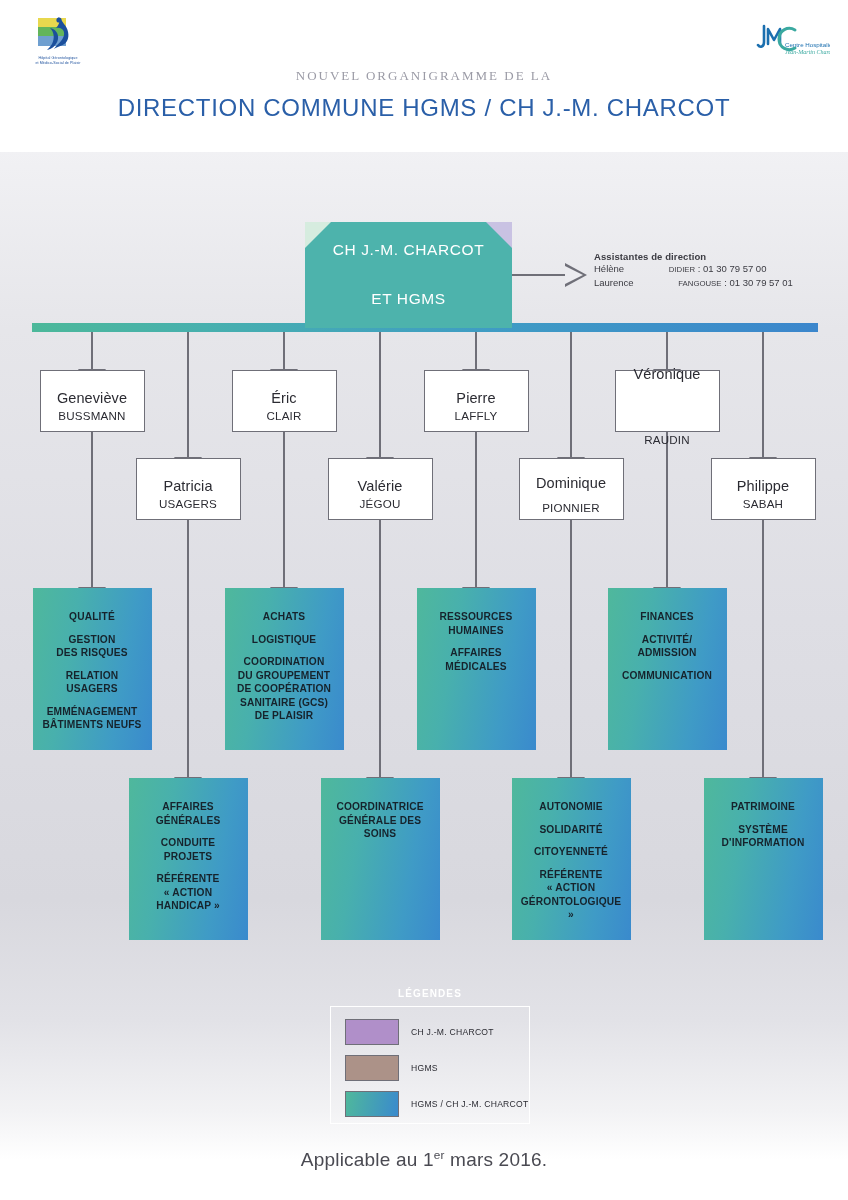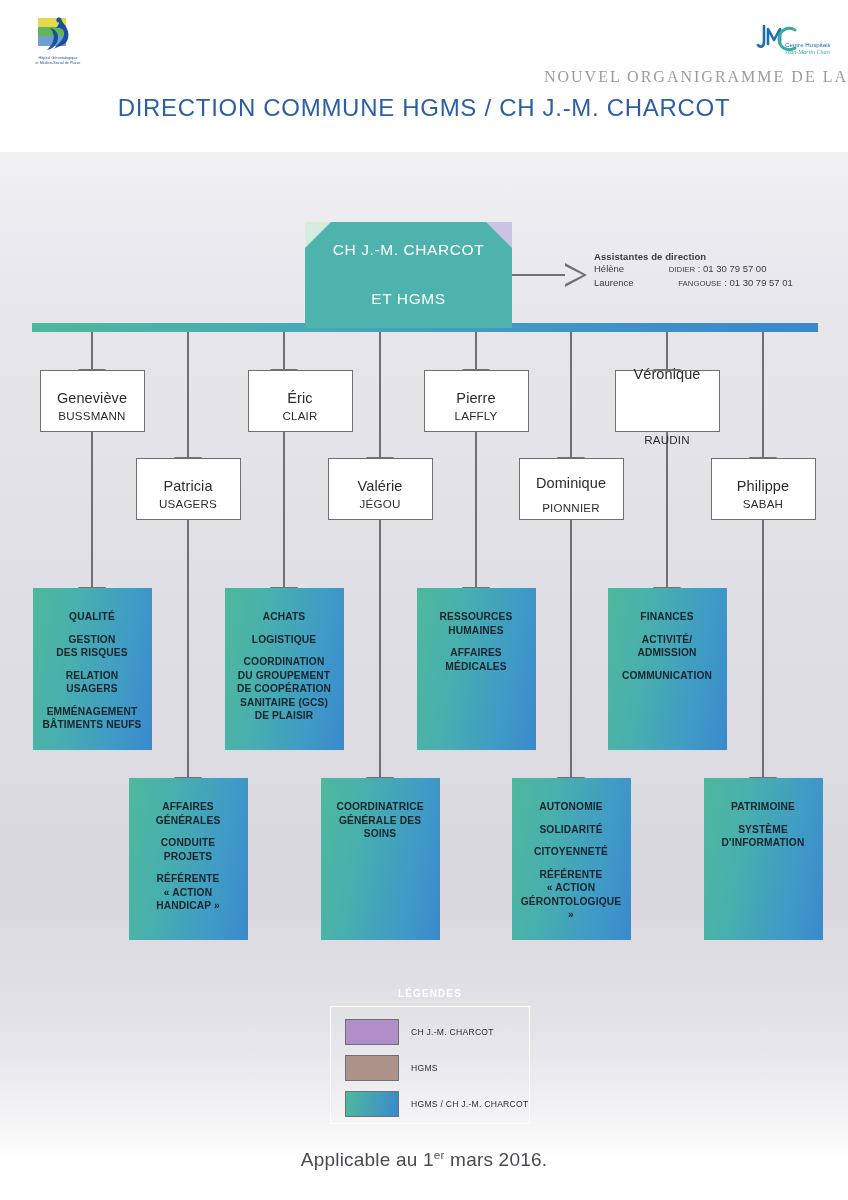--- a/index.html
+++ b/index.html
@@ -62,23 +62,23 @@
     position: absolute;
     right: 18px; top: 20px;
     width: 78px; height: 50px;
   }
   .logo-right .mark { position: absolute; left: 0; top: 0; width: 78px; height: 46px; }
 
   .kicker {
     position: absolute;
     left: 0; top: 68px;
     width: 848px;
-    text-align: right;
+    text-align: center;
     font-family: "Liberation Serif", serif;
-    font-size: 16px;
+    font-size: 13px;
     letter-spacing: 2.0px;
     color: #9b9ba6;
     font-weight: 400;
   }
 
   .maintitle {
     position: absolute;
     left: 0; top: 94px;
     width: 848px;
     text-align: center;
@@ -405,21 +405,21 @@
       <div class="arrow-down-o" style="left: 557px; top: 777px;"></div>
       <div class="arrow-down" style="left: 558px; top: 778px;"></div>
       <div class="arrow-down-o" style="left: 749px; top: 777px;"></div>
       <div class="arrow-down" style="left: 750px; top: 778px;"></div>
     </div>
   <div id="name-layer">
       <div class="name-box" style="left: 39.5px; top: 370px; width: 105px; height: 62px;">
         <div class="first">Geneviève</div>
         <div class="last"><span class="sc2">BUSSMANN</span></div>
       </div>
-      <div class="name-box" style="left: 231.5px; top: 370px; width: 105px; height: 62px; margin-left: 16px;">
+      <div class="name-box" style="left: 231.5px; top: 370px; width: 105px; height: 62px;">
         <div class="first">Éric</div>
         <div class="last"><span class="sc2">CLAIR</span></div>
       </div>
       <div class="name-box" style="left: 423.5px; top: 370px; width: 105px; height: 62px;">
         <div class="first">Pierre</div>
         <div class="last"><span class="sc2">LAFFLY</span></div>
       </div>
       <div class="name-box" style="left: 614.5px; top: 370px; width: 105px; height: 62px; gap: 48px;">
         <div class="first">Véronique</div>
         <div class="last"><span class="sc2">RAUDIN</span></div>

